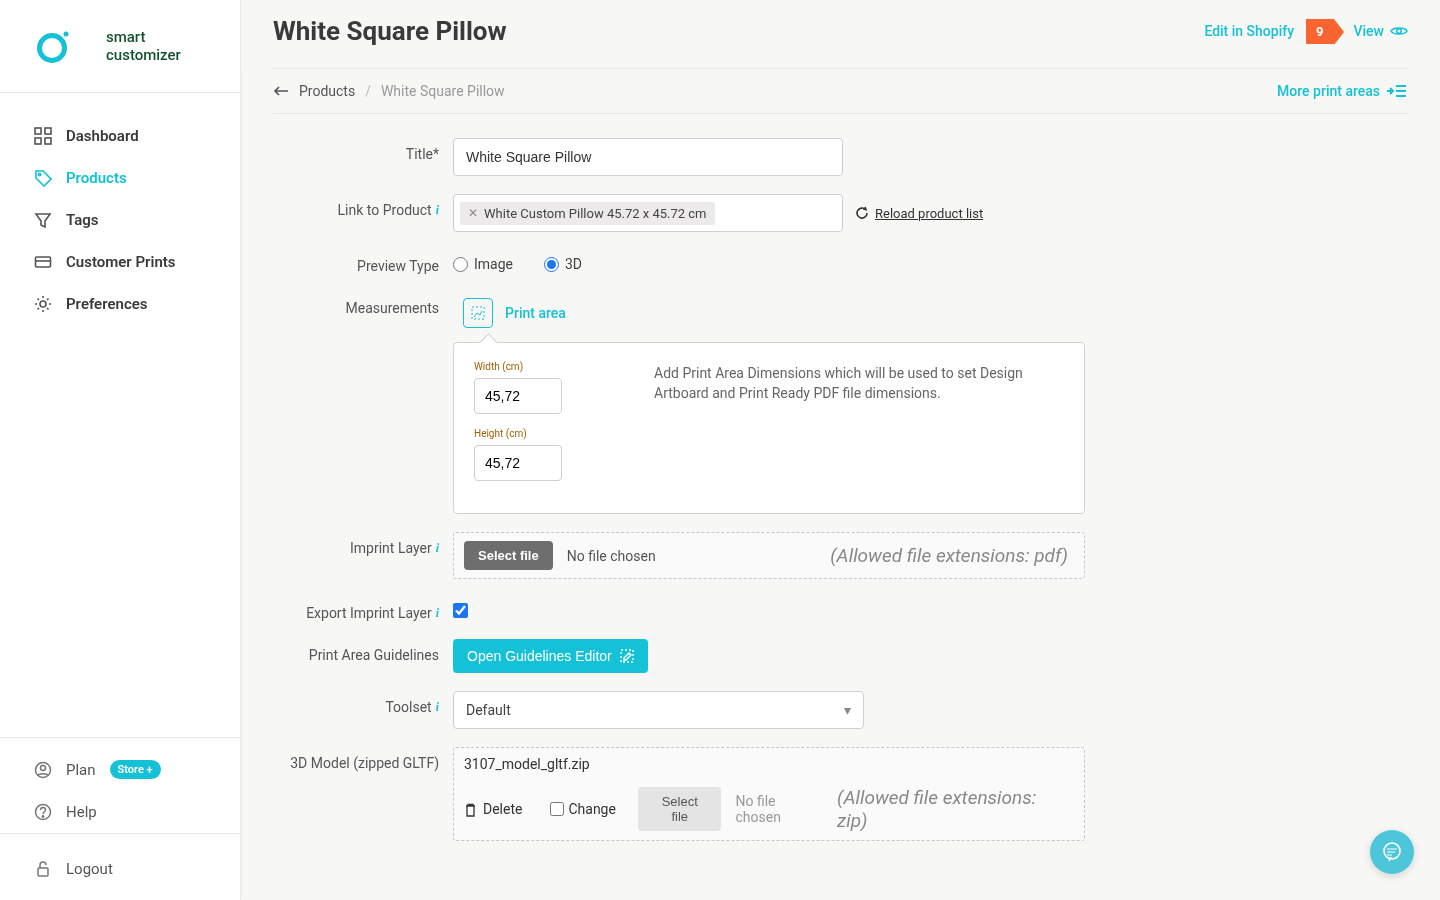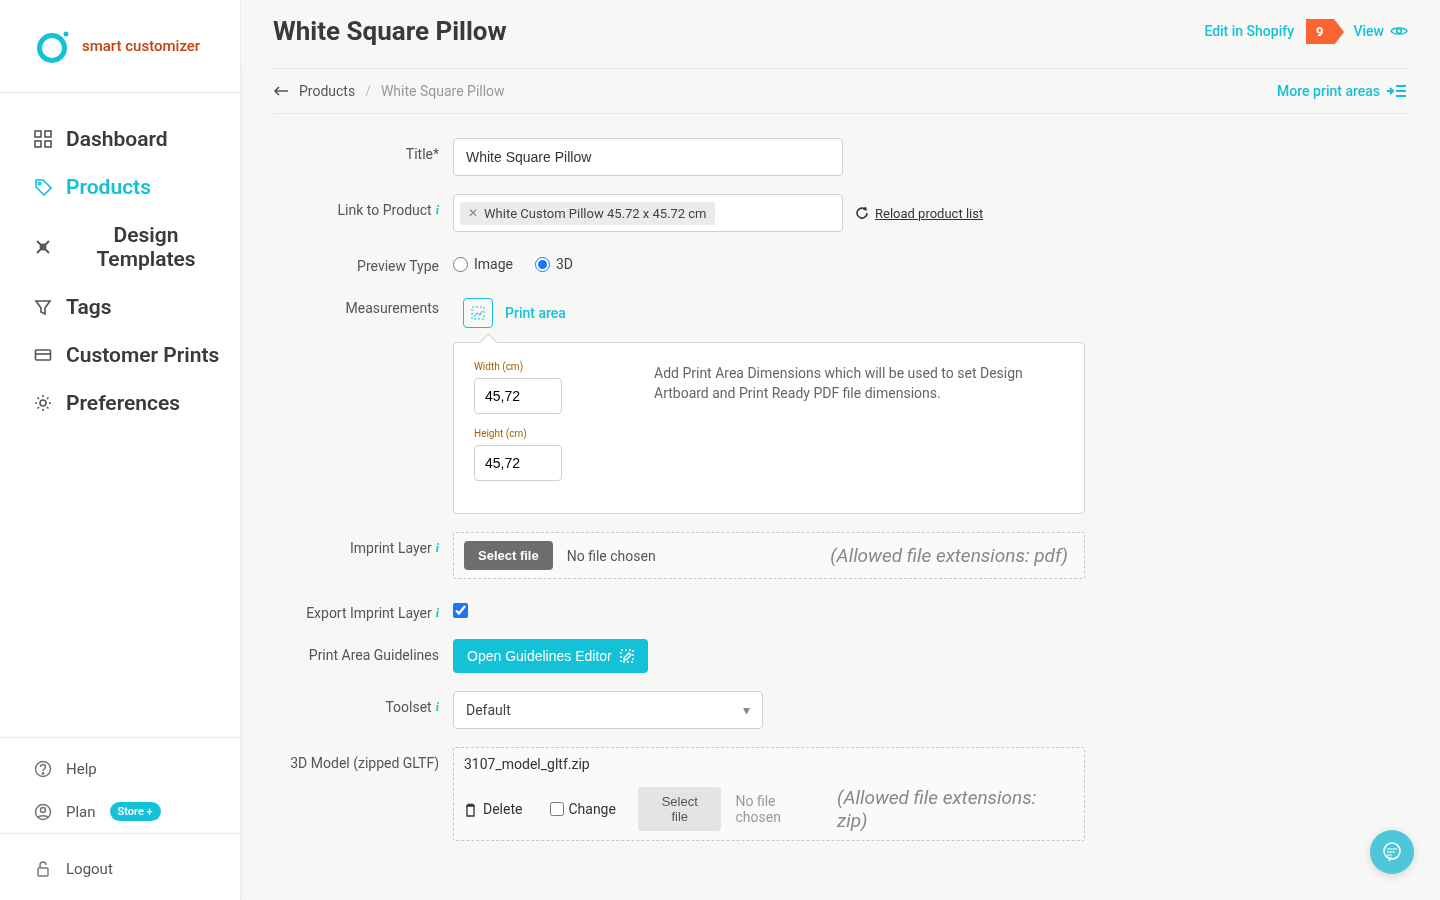--- a/index.html
+++ b/index.html
@@ -1,23 +1,23 @@
 <!DOCTYPE html>
 <html><head>
 <meta charset="utf-8">
 <style>
 * { box-sizing: border-box; margin: 0; padding: 0; }
 body { font-family: -apple-system, BlinkMacSystemFont, "Segoe UI", Roboto, Helvetica, Arial, sans-serif; font-size: 14px; color: #3a3a3a; background: #f7f7f6; }
 .app { display: flex; width: 1440px; height: 900px; overflow: hidden; }
 .sidebar { width: 241px; background: #fff; border-right: 1px solid #eaeaea; display: flex; flex-direction: column; box-shadow: 2px 0 3px rgba(0,0,0,0.02);}
 .logo-block { display: flex; align-items: center; padding: 28px 28px 28px 34px; border-bottom: 1px solid #eaeaea; gap: 12px; }
 .logo-mark { width: 36px; height: 36px; position: relative; }
-.brand { color: #c2410c; font-size: 15px; font-weight: 500; }
+.brand { color: #14532d; font-size: 15px; font-weight: 500; margin-left: 24px; }
 .nav { flex: 1; padding-top: 22px; }
-.nav-item { display: flex; align-items: center; gap: 14px; padding: 12px 14px 12px 34px; font-size: 21px; font-weight: 600; color: #3a3a3a; cursor: pointer; text-align: center; }
+.nav-item { display: flex; align-items: center; gap: 14px; padding: 12px 14px 12px 34px; font-size: 15px; font-weight: 600; color: #3a3a3a; cursor: pointer; text-align: center; }
 .nav-item.active { color: #14c1d7; }
 .nav-item .icon { width: 18px; height: 18px; display: inline-flex; align-items: center; justify-content: center; }
 .sidebar-bottom { border-top: 1px solid #eaeaea; padding: 10px 0; }
 .bottom-item { display: flex; align-items: center; gap: 14px; padding: 12px 14px 12px 34px; font-size: 15px; color: #555; cursor: pointer; }
 .bottom-item .icon { width: 18px; height: 18px; }
 .plan-pill { background: #14c1d7; color: #fff; font-size: 11px; font-weight: 600; padding: 3px 8px; border-radius: 10px; }
 .sidebar-logout { border-top: 1px solid #eaeaea; padding: 14px 0 0 0;}
 .main { flex: 1; display: flex; flex-direction: column; overflow: hidden; }
 .top-bar { display: flex; align-items: center; justify-content: space-between; padding: 16px 32px 22px; background: #f7f7f6; }
 .page-title { font-size: 26px; font-weight: 700; color: #3a3a3a; }
@@ -32,42 +32,42 @@
 .content { padding: 24px 32px 120px; overflow-y: auto; flex: 1; }
 .form-row { display: flex; align-items: flex-start; margin-bottom: 18px; }
 .form-label { width: 180px; text-align: right; padding-right: 14px; color: #555; font-size: 14px; padding-top: 8px; display:flex; align-items:center; justify-content:flex-end; gap:4px;}
 .form-field { flex: 0 0 640px; position: relative; }
 .form-field.wide { flex: 0 0 640px; }
 .tinput { width: 390px; height: 38px; border: 1px solid #cfcfcf; border-radius: 4px; padding: 0 12px; font-size: 14px; color: #333; background:#fff;}
 .chip-input { width: 390px; min-height: 38px; border: 1px solid #cfcfcf; border-radius: 4px; padding: 4px 6px; display: inline-flex; align-items: center; background:#fff;}
 .chip { background: #eceaea; color: #444; font-size: 13px; padding: 4px 8px; border-radius: 2px; display: inline-flex; align-items: center; gap: 6px; }
 .chip .x { color: #888; cursor: pointer; font-size: 12px;}
 .reload-link { color: #333; font-size: 13px; margin-left: 12px; text-decoration: underline; cursor: pointer; display: inline-flex; align-items: center; gap: 6px; }
-.radio-group { display: flex; gap: 22px; padding-top: 6px; }
+.radio-group { display: flex; gap: 31px; padding-top: 6px; }
 .radio-option { display: flex; align-items: center; gap: 6px; color: #444; }
 .radio-option input[type=radio] { accent-color: #1977f3; width:15px; height:15px;}
 .printarea-tab { display: inline-flex; align-items: center; gap: 12px; padding: 6px 10px; cursor:pointer;}
 .printarea-tab .tab-icon { width: 30px; height: 30px; border: 1px solid #14c1d7; border-radius: 4px; display:flex; align-items:center; justify-content:center;}
 .printarea-tab .tab-label { color: #14c1d7; font-weight: 500; }
 .panel { width: 632px; border: 1px solid #d2d2d2; border-radius: 4px; background: #fff; padding: 18px 20px; display: flex; gap: 40px; position: relative; margin-top: 8px;}
 .panel::before{content:""; position:absolute; top:-7px; left:28px; width:12px; height:12px; background:#fff; border-left:1px solid #d2d2d2; border-top:1px solid #d2d2d2; transform:rotate(45deg);}
 .panel .col { flex: 0 0 140px; }
 .panel .desc { flex: 1; color: #666; font-size: 14px; line-height: 1.45; padding-top:2px;}
 .field-block { margin-bottom: 14px; }
 .field-block label { display: block; font-size: 10px; color: #a16207; margin-bottom: 6px; }
 .mini-input { width: 88px; height: 36px; border: 1px solid #cfcfcf; border-radius: 4px; padding: 0 10px; font-size: 14px; background:#fff;}
 .file-zone { width: 632px; border: 1px dashed #c7c7c7; border-radius: 3px; background: #fafafa; padding: 8px 10px; display: flex; align-items: center; gap: 14px; }
 .file-zone.stacked { flex-direction: column; align-items: stretch;}
 .file-row { display:flex; align-items:center; gap:14px; width:100%;}
 .file-zone .filename { font-size: 14px; color: #333; }
 .file-zone .file-hint { font-style: italic; color: #888; font-size: 19px; margin-left:auto; padding-right:6px;}
 .btn-grey { background: #6e6e6e; color: #fff; border: none; border-radius: 4px; padding: 7px 14px; font-size: 13px; cursor: pointer; font-weight:600;}
 .btn-light { background: #e4e4e4; color: #555; border: none; border-radius: 4px; padding: 7px 14px; font-size: 13px; cursor: pointer; }
 .btn-teal { background: #14c1d7; color: #fff; border: none; border-radius: 4px; padding: 9px 14px; font-size: 14px; cursor: pointer; display:inline-flex; align-items:center; gap:8px;}
-.select { width: 310px; height: 38px; border: 1px solid #cfcfcf; border-radius: 4px; padding: 0 12px; font-size: 14px; background: #fff; display:flex; align-items:center; justify-content:space-between; cursor:pointer; color:#444;}
+.select { width: 411px; height: 38px; border: 1px solid #cfcfcf; border-radius: 4px; padding: 0 12px; font-size: 14px; background: #fff; display:flex; align-items:center; justify-content:space-between; cursor:pointer; color:#444;}
 .select .caret { color:#888;}
 .checkbox-row { padding-top:6px; display:flex; align-items:center; gap:6px;}
 .info-i { font-style: italic; font-family: "Times New Roman", serif; font-weight:700; color:#14c1d7; font-size:12px; cursor:help;}
 .chat-fab { position: absolute; bottom: 26px; right: 26px; width: 44px; height: 44px; border-radius: 50%; background: #4cc6d8; display: flex; align-items: center; justify-content: center; box-shadow: 0 2px 8px rgba(0,0,0,0.15); cursor: pointer; }
 svg { display:block; }
 .more-areas-icon { width:22px; height:14px; }
 </style>
 </head>
 <body>
 
@@ -99,29 +99,20 @@
         <span class="icon">
             <svg width="18" height="18" viewBox="0 0 18 18" fill="none" stroke="#14c1d7" stroke-width="1.6">
               <path d="M2 2 L9 2 L17 10 L10 17 L2 9 Z"></path>
               <circle cx="5.5" cy="5.5" r="1.2"></circle>
             </svg>
           </span>
         <span>Products</span>
       </div>
       <div class="nav-item">
         <span class="icon">
-            <svg width="18" height="18" viewBox="0 0 18 18" fill="none" stroke="#555" stroke-width="1.8">
-              <path d="M3 3 L15 15 M15 3 L3 15"></path>
-              <circle cx="9" cy="9" r="2.5"></circle>
-            </svg>
-          </span>
-        <span>Design Templates</span>
-      </div>
-      <div class="nav-item">
-        <span class="icon">
             <svg width="18" height="18" viewBox="0 0 18 18" fill="none" stroke="#555" stroke-width="1.6">
               <path d="M2 3 L16 3 L11 10 L11 16 L7 14 L7 10 Z"></path>
             </svg>
           </span>
         <span>Tags</span>
       </div>
       <div class="nav-item">
         <span class="icon">
             <svg width="18" height="18" viewBox="0 0 18 18" fill="none" stroke="#555" stroke-width="1.6">
               <rect x="1.5" y="4" width="15" height="10" rx="1"></rect>
@@ -135,40 +126,40 @@
             <svg width="18" height="18" viewBox="0 0 18 18" fill="none" stroke="#555" stroke-width="1.6">
               <circle cx="9" cy="9" r="3"></circle>
               <path d="M9 1 V3 M9 15 V17 M1 9 H3 M15 9 H17 M3.5 3.5 L5 5 M13 13 L14.5 14.5 M14.5 3.5 L13 5 M5 13 L3.5 14.5"></path>
             </svg>
           </span>
         <span>Preferences</span>
       </div>
     </nav>
 
     <div class="sidebar-bottom">
+      <div class="bottom-item">
+        <span class="icon">
+            <svg width="18" height="18" viewBox="0 0 18 18" fill="none" stroke="#777" stroke-width="1.5">
+              <circle cx="9" cy="9" r="7.5"></circle>
+              <circle cx="9" cy="7" r="2.5"></circle>
+              <path d="M4 15 C4 12 14 12 14 15"></path>
+            </svg>
+          </span>
+        <span>Plan</span>
+        <span class="plan-pill">Store +</span>
+      </div>
       <div class="bottom-item">
         <span class="icon">
             <svg width="18" height="18" viewBox="0 0 18 18" fill="none" stroke="#777" stroke-width="1.5">
               <circle cx="9" cy="9" r="7.5"></circle>
               <path d="M6.5 7 A2.5 2.5 0 0 1 11.5 7 C11.5 9 9 9 9 11"></path>
               <circle cx="9" cy="13.5" r="0.7" fill="#777"></circle>
             </svg>
           </span>
         <span>Help</span>
-      </div>
-      <div class="bottom-item">
-        <span class="icon">
-            <svg width="18" height="18" viewBox="0 0 18 18" fill="none" stroke="#777" stroke-width="1.5">
-              <circle cx="9" cy="9" r="7.5"></circle>
-              <circle cx="9" cy="7" r="2.5"></circle>
-              <path d="M4 15 C4 12 14 12 14 15"></path>
-            </svg>
-          </span>
-        <span>Plan</span>
-        <span class="plan-pill">Store +</span>
       </div>
       <div class="sidebar-logout">
       <div class="bottom-item">
         <span class="icon">
               <svg width="18" height="18" viewBox="0 0 18 18" fill="none" stroke="#777" stroke-width="1.5">
                 <rect x="4" y="8" width="10" height="8" rx="1"></rect>
                 <path d="M6 8 V5 A3 3 0 0 1 12 5"></path>
               </svg>
             </span>
         <span>Logout</span>

